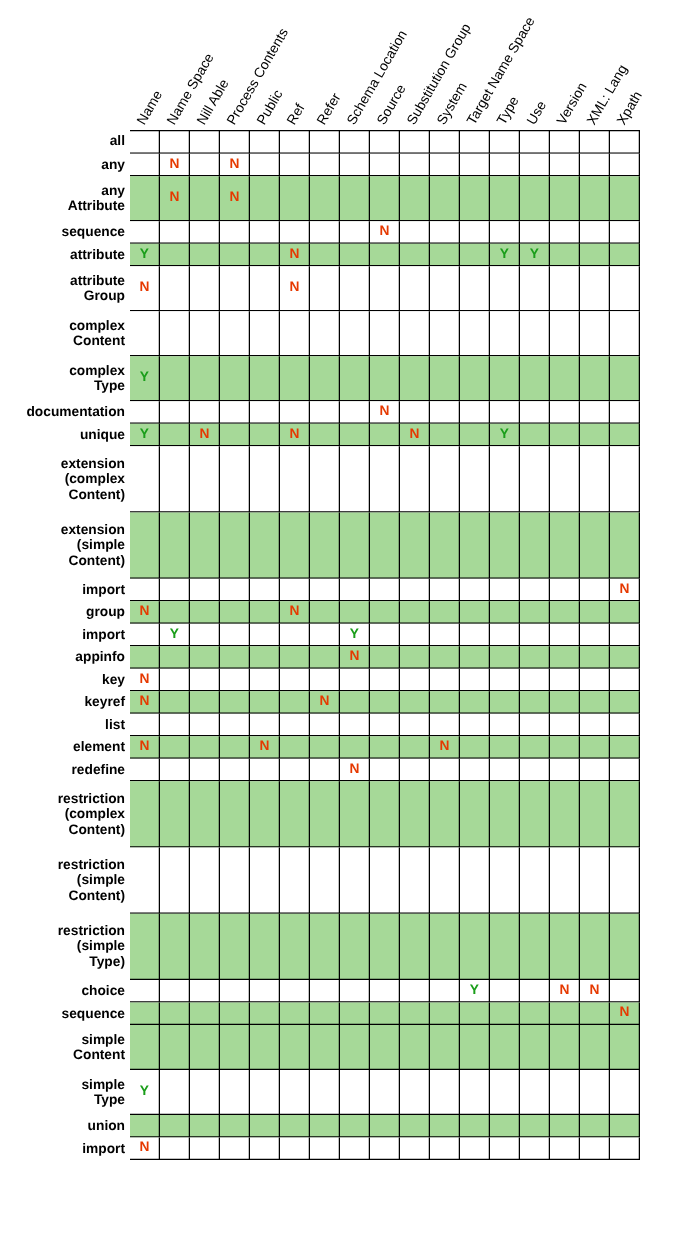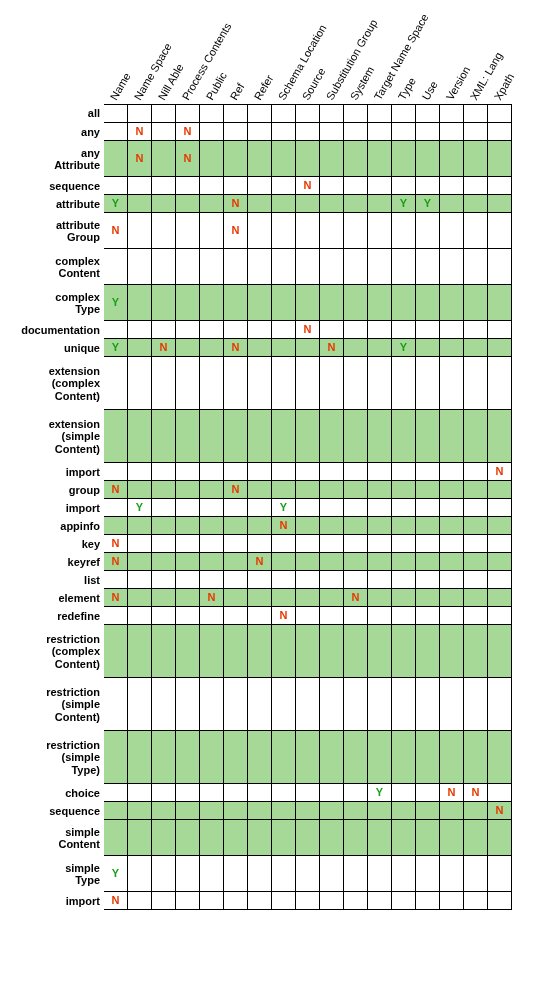--- a/index.html
+++ b/index.html
@@ -696,20 +696,40 @@
         <div class="cell"></div>
         <div class="cell"></div>
         <div class="cell"></div>
         <div class="cell"></div>
         <div class="cell"></div>
         <div class="cell"></div>
         <div class="cell"></div>
         <div class="cell"></div>
       </div>
       <div class="data-row">
+        <div class="row-label">union</div>
+        <div class="cell shaded"></div>
+        <div class="cell shaded"></div>
+        <div class="cell shaded"></div>
+        <div class="cell shaded"></div>
+        <div class="cell shaded"></div>
+        <div class="cell shaded"></div>
+        <div class="cell shaded"></div>
+        <div class="cell shaded"></div>
+        <div class="cell shaded"></div>
+        <div class="cell shaded"></div>
+        <div class="cell shaded"></div>
+        <div class="cell shaded"></div>
+        <div class="cell shaded"></div>
+        <div class="cell shaded"></div>
+        <div class="cell shaded"></div>
+        <div class="cell shaded"></div>
+        <div class="cell shaded"></div>
+      </div>
+      <div class="data-row">
         <div class="row-label">import</div>
         <div class="cell N">N</div>
         <div class="cell"></div>
         <div class="cell"></div>
         <div class="cell"></div>
         <div class="cell"></div>
         <div class="cell"></div>
         <div class="cell"></div>
         <div class="cell"></div>
         <div class="cell"></div>

